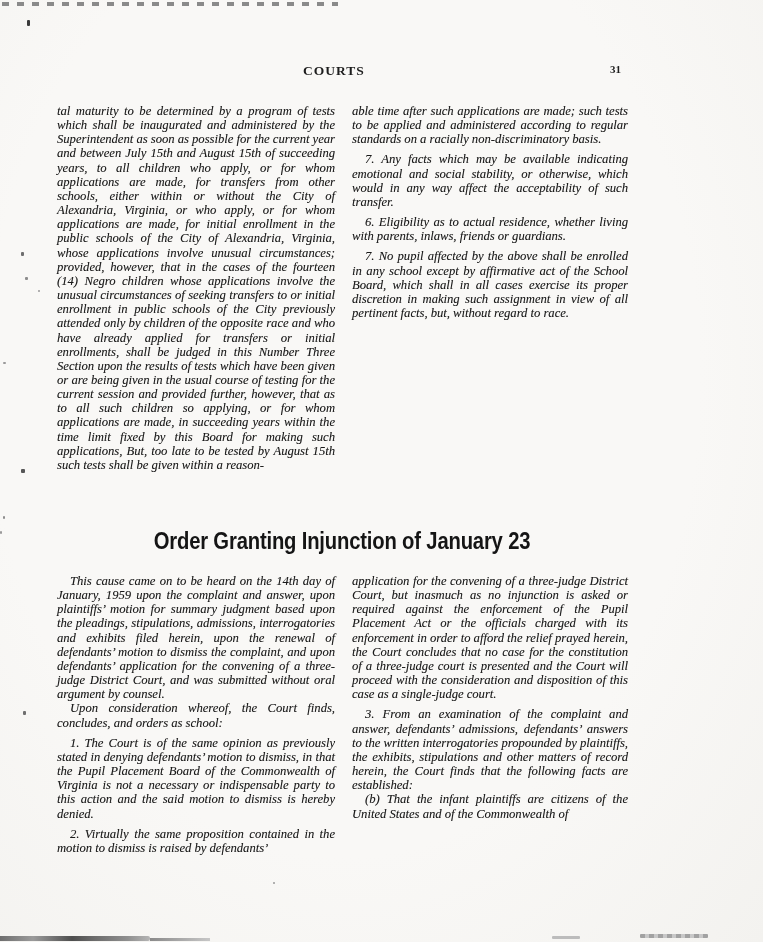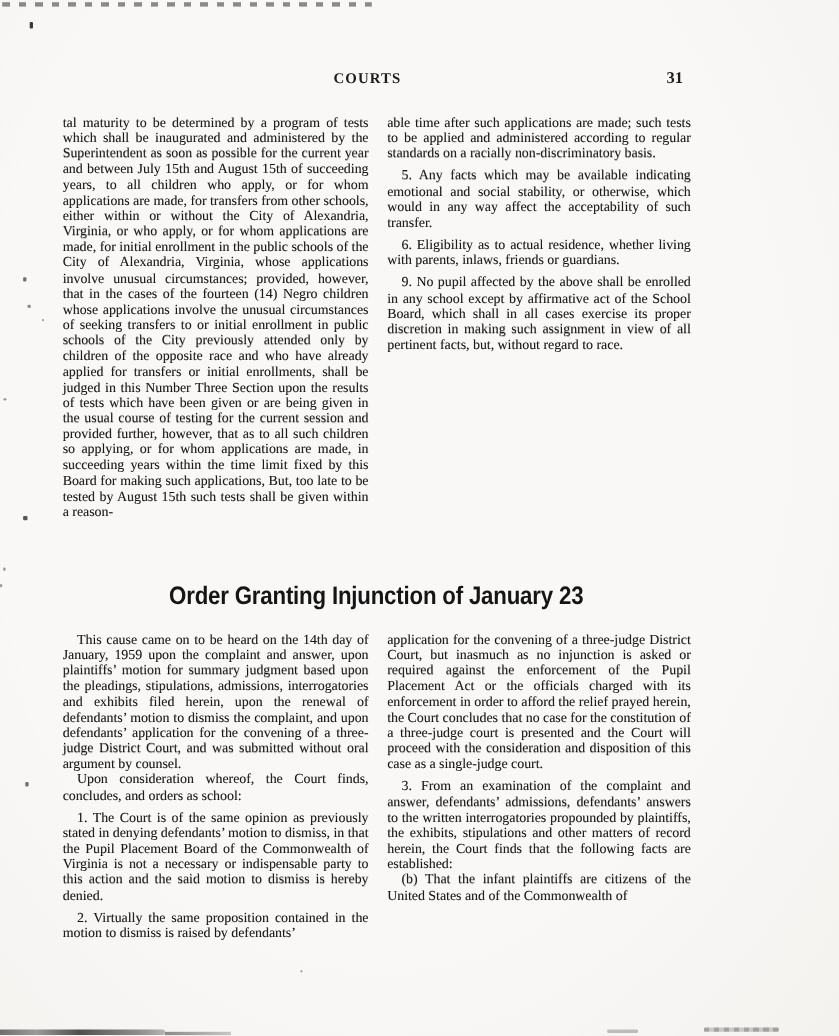--- a/index.html
+++ b/index.html
@@ -20,28 +20,29 @@
     background:repeating-linear-gradient(90deg,#8a8a8a 0 7px,transparent 7px 15px);
   }
   .header{
     position:absolute;top:63px;left:57px;width:570px;height:18px;
   }
   .running-head{
     position:absolute;left:0;right:16px;text-align:center;
     font-size:13.5px;font-weight:700;letter-spacing:1px;color:#1d1d1d;
   }
   .page-num{
-    position:absolute;right:6px;top:0;font-size:15px;font-weight:600;color:#1d1d1d;
+    position:absolute;right:6px;top:0;font-size:11px;font-weight:600;color:#1d1d1d;
   }
   .col{
     position:absolute;width:278px;
     font-size:12.6px;line-height:14.15px;
     text-align:justify;
     color:#191919;
     text-shadow:0.2px 0.2px 0 rgba(25,25,25,0.35);
+    font-style:italic;
   }
   .sec1-left {top:104px;left:57px;}
   .sec1-right{top:104px;left:352px;width:276px;}
   .sec2-left {top:574px;left:57px;}
   .sec2-right{top:574px;left:352px;width:276px;}
   .para{margin:0;}
   .para.indent{text-indent:13px;}
   .para.spaced{margin-top:6px;}
   .heading{
     position:absolute;top:528px;left:57px;width:570px;margin:0;
@@ -86,23 +87,23 @@
   <div class="header">
     <span class="running-head">COURTS</span>
     <span class="page-num">31</span>
   </div>
 
   <div class="col sec1-left">
       <p class="para">tal maturity to be determined by a program of tests which shall be inaugurated and administered by the Superintendent as soon as possible for the current year and between July 15th and August 15th of succeeding years, to all children who apply, or for whom applications are made, for transfers from other schools, either within or without the City of Alexandria, Virginia, or who apply, or for whom applications are made, for initial enrollment in the public schools of the City of Alexandria, Virginia, whose applications involve unusual circumstances; provided, however, that in the cases of the fourteen (14) Negro children whose applications involve the unusual circumstances of seeking transfers to or initial enrollment in public schools of the City previously attended only by children of the opposite race and who have already applied for transfers or initial enrollments, shall be judged in this Number Three Section upon the results of tests which have been given or are being given in the usual course of testing for the current session and provided further, however, that as to all such children so applying, or for whom applications are made, in succeeding years within the time limit fixed by this Board for making such applications, But, too late to be tested by August 15th such tests shall be given within a reason-</p>
     </div>
   <div class="col sec1-right">
       <p class="para">able time after such applications are made; such tests to be applied and administered according to regular standards on a racially non-discriminatory basis.</p>
-      <p class="para indent spaced">5. Any facts which may be available indicating emotional and social stability, or otherwise, which would in any way affect the acceptability of such transfer.</p>
+      <p class="para indent spaced">7. Any facts which may be available indicating emotional and social stability, or otherwise, which would in any way affect the acceptability of such transfer.</p>
       <p class="para indent spaced">6. Eligibility as to actual residence, whether living with parents, inlaws, friends or guardians.</p>
-      <p class="para indent spaced">9. No pupil affected by the above shall be enrolled in any school except by affirmative act of the School Board, which shall in all cases exercise its proper discretion in making such assignment in view of all pertinent facts, but, without regard to race.</p>
+      <p class="para indent spaced">7. No pupil affected by the above shall be enrolled in any school except by affirmative act of the School Board, which shall in all cases exercise its proper discretion in making such assignment in view of all pertinent facts, but, without regard to race.</p>
     </div>
 
   <h1 class="heading">Order Granting Injunction of January 23</h1>
 
   <div class="col sec2-left">
       <p class="para indent">This cause came on to be heard on the 14th day of January, 1959 upon the complaint and answer, upon plaintiffs’ motion for summary judgment based upon the pleadings, stipulations, admissions, interrogatories and exhibits filed herein, upon the renewal of defendants’ motion to dismiss the complaint, and upon defendants’ application for the convening of a three-judge District Court, and was submitted without oral argument by counsel.</p>
       <p class="para indent">Upon consideration whereof, the Court finds, concludes, and orders as school:</p>
       <p class="para indent spaced">1. The Court is of the same opinion as previously stated in denying defendants’ motion to dismiss, in that the Pupil Placement Board of the Commonwealth of Virginia is not a necessary or indispensable party to this action and the said motion to dismiss is hereby denied.</p>
       <p class="para indent spaced">2. Virtually the same proposition contained in the motion to dismiss is raised by defendants’</p>
     </div>

